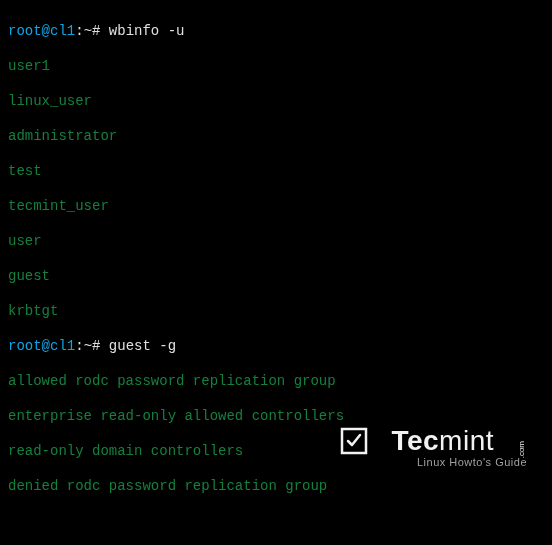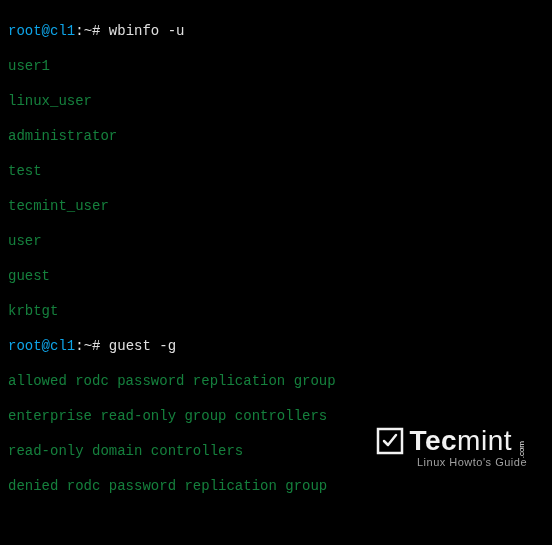--- a/index.html
+++ b/index.html
@@ -45,21 +45,21 @@
       right: 25px;
       bottom: 75px;
       text-align: right;
       color: #fff;
       opacity: 0.95;
       pointer-events: none;
     }
     .watermark .logo-row {
       display: flex;
       align-items: center;
-      gap: 5px;
+      gap: 23px;
     }
     .watermark .logo-box {
       width: 28px;
       height: 28px;
       position: relative;
     }
     .watermark .logo-box svg {
       width: 28px;
       height: 28px;
     }
@@ -99,21 +99,21 @@
 <span class="line out">user1</span>
 <span class="line out">linux_user</span>
 <span class="line out">administrator</span>
 <span class="line out">test</span>
 <span class="line out">tecmint_user</span>
 <span class="line out">user</span>
 <span class="line out">guest</span>
 <span class="line out">krbtgt</span>
 <span class="line"><span class="prompt-user">root@cl1</span><span class="prompt-sep">:</span><span class="prompt-path">~</span><span class="prompt-end"># </span><span class="cmd">guest -g</span></span>
 <span class="line out">allowed rodc password replication group</span>
-<span class="line out">enterprise read-only group controllers</span>
+<span class="line out">enterprise read-only allowed controllers</span>
 <span class="line out">read-only domain controllers</span>
 <span class="line out">denied rodc password replication group</span>
 
 
 
 
 
 
 
 

